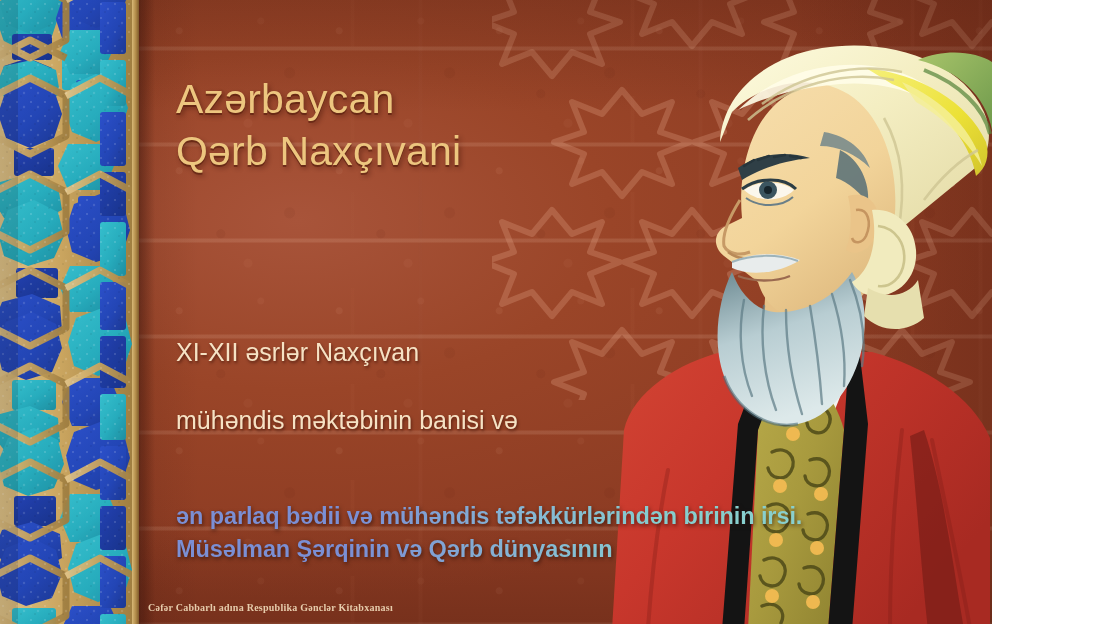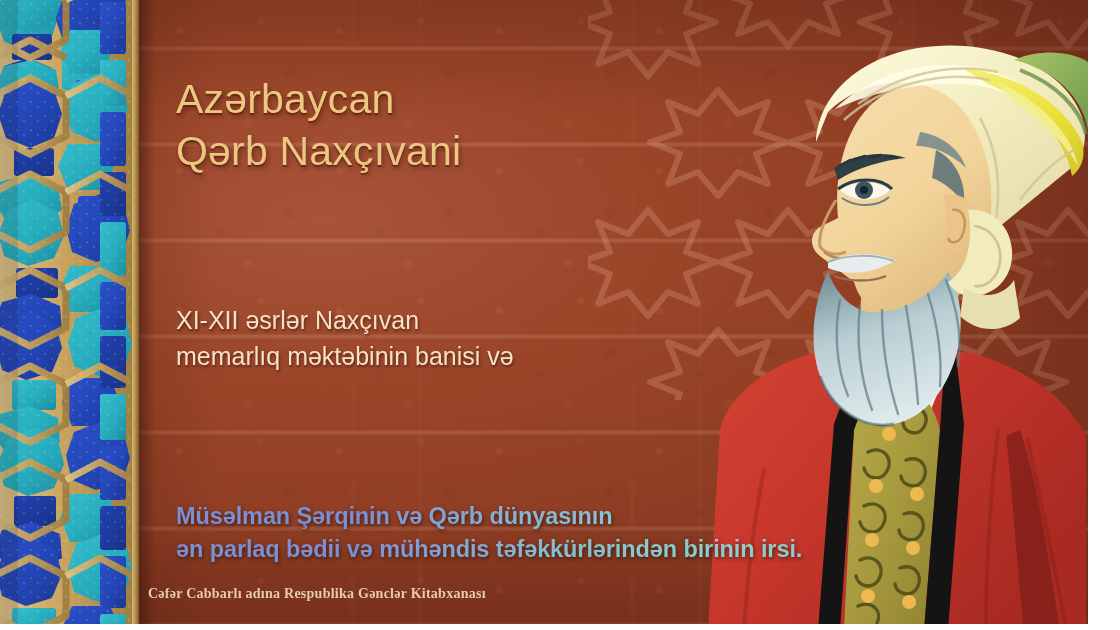--- a/index.html
+++ b/index.html
@@ -1,20 +1,20 @@
 <!DOCTYPE html>
 <html><head>
 <meta charset="utf-8">
 <style>
   * { margin:0; padding:0; box-sizing:border-box; }
   html,body { width:1120px; height:630px; overflow:hidden; background:#fff; }
 
   #poster {
     position:relative;
-    width:1088px; height:630px;
+    width:992px; height:630px;
     overflow:hidden;
     font-family:"Liberation Sans", sans-serif;
   }
 
   
   .bg-base {
     position:absolute; inset:0;
     background:
       radial-gradient(ellipse 70% 60% at 30% 35%, #a8543a 0%, #9a4528 45%, #8a3a22 100%);
   }
@@ -122,43 +122,43 @@
   .subtitle {
     position:absolute; left:176px; top:302px;
     width:470px;
     font-size:25px;
     font-weight:400;
     line-height:1.45;
     color:#f6e2c4;
     text-shadow:1px 2px 3px rgba(50,12,5,.6);
     z-index:6;
   }
-  .subtitle .ln { display:block; }
+  .subtitle .ln { display:block;margin-top:32px; }
 
   .tagline {
     position:absolute; left:176px; top:500px;
     width:820px;
     font-size:23.5px;
     font-weight:bold;
     line-height:1.42;
     letter-spacing:-.1px;
     background:linear-gradient(to right,#7b8fd4 0%, #7b8fd4 22%, #86b6d4 42%, #86cece 60%, #8ed2cd 100%);
     -webkit-background-clip:text;
     background-clip:text;
     color:transparent;
     -webkit-text-fill-color:transparent;
     filter:drop-shadow(1px 2px 2px rgba(35,10,5,.65));
     z-index:7;
   }
   .tagline .ln { display:block; white-space:nowrap; }
 
   .footer {
-    position:absolute; left:148px; bottom:28px;
+    position:absolute; left:148px; bottom:17px;
     font-family:"Liberation Serif", serif;
-    font-size:14px;
+    font-size:10px;
     font-weight:bold;
     letter-spacing:.25px;
     color:#f0d9b8;
     opacity:.92;
     z-index:8;
   }
 
   .bottom-strip {
     position:absolute; left:0; bottom:0;
     width:1120px; height:6px;
@@ -550,24 +550,24 @@
   <div class="band-edge"></div>
   <div class="band-shadow"></div>
 
   <h1 class="title">
     <span class="ln">Azərbaycan</span>
     <span class="ln">Qərb Naxçıvani</span>
   </h1>
 
   <h2 class="subtitle">
     <span class="ln">XI-XII əsrlər Naxçıvan</span>
-    <span class="ln">memarlıq məktəbinin banisi və</span>
+    <span class="ln">mühəndis məktəbinin banisi və</span>
   </h2>
 
   <p class="tagline">
+    <span class="ln">ən parlaq bədii və mühəndis təfəkkürlərindən birinin irsi.</span>
     <span class="ln">Müsəlman Şərqinin və Qərb dünyasının</span>
-    <span class="ln">ən parlaq bədii və mühəndis təfəkkürlərindən birinin irsi.</span>
   </p>
 
   <div class="footer">Cəfər Cabbarlı adına Respublika Gənclər Kitabxanası</div>
 
   <div class="bottom-strip"></div>
 </div>
 
 </body></html>

